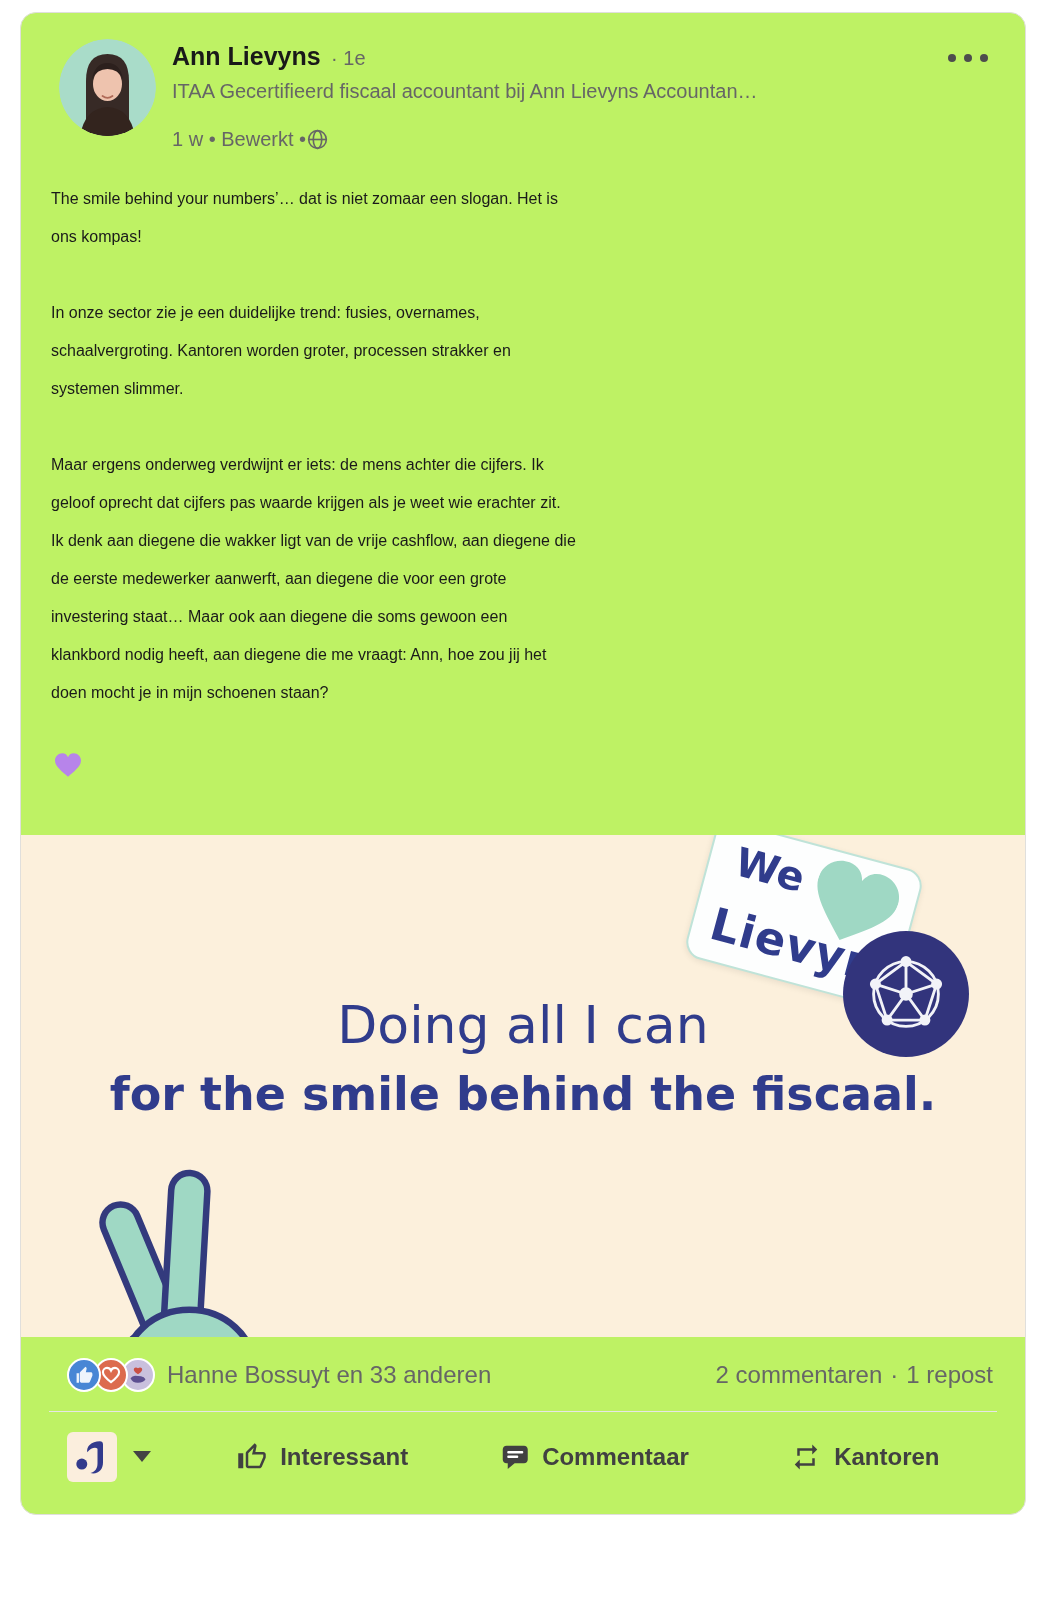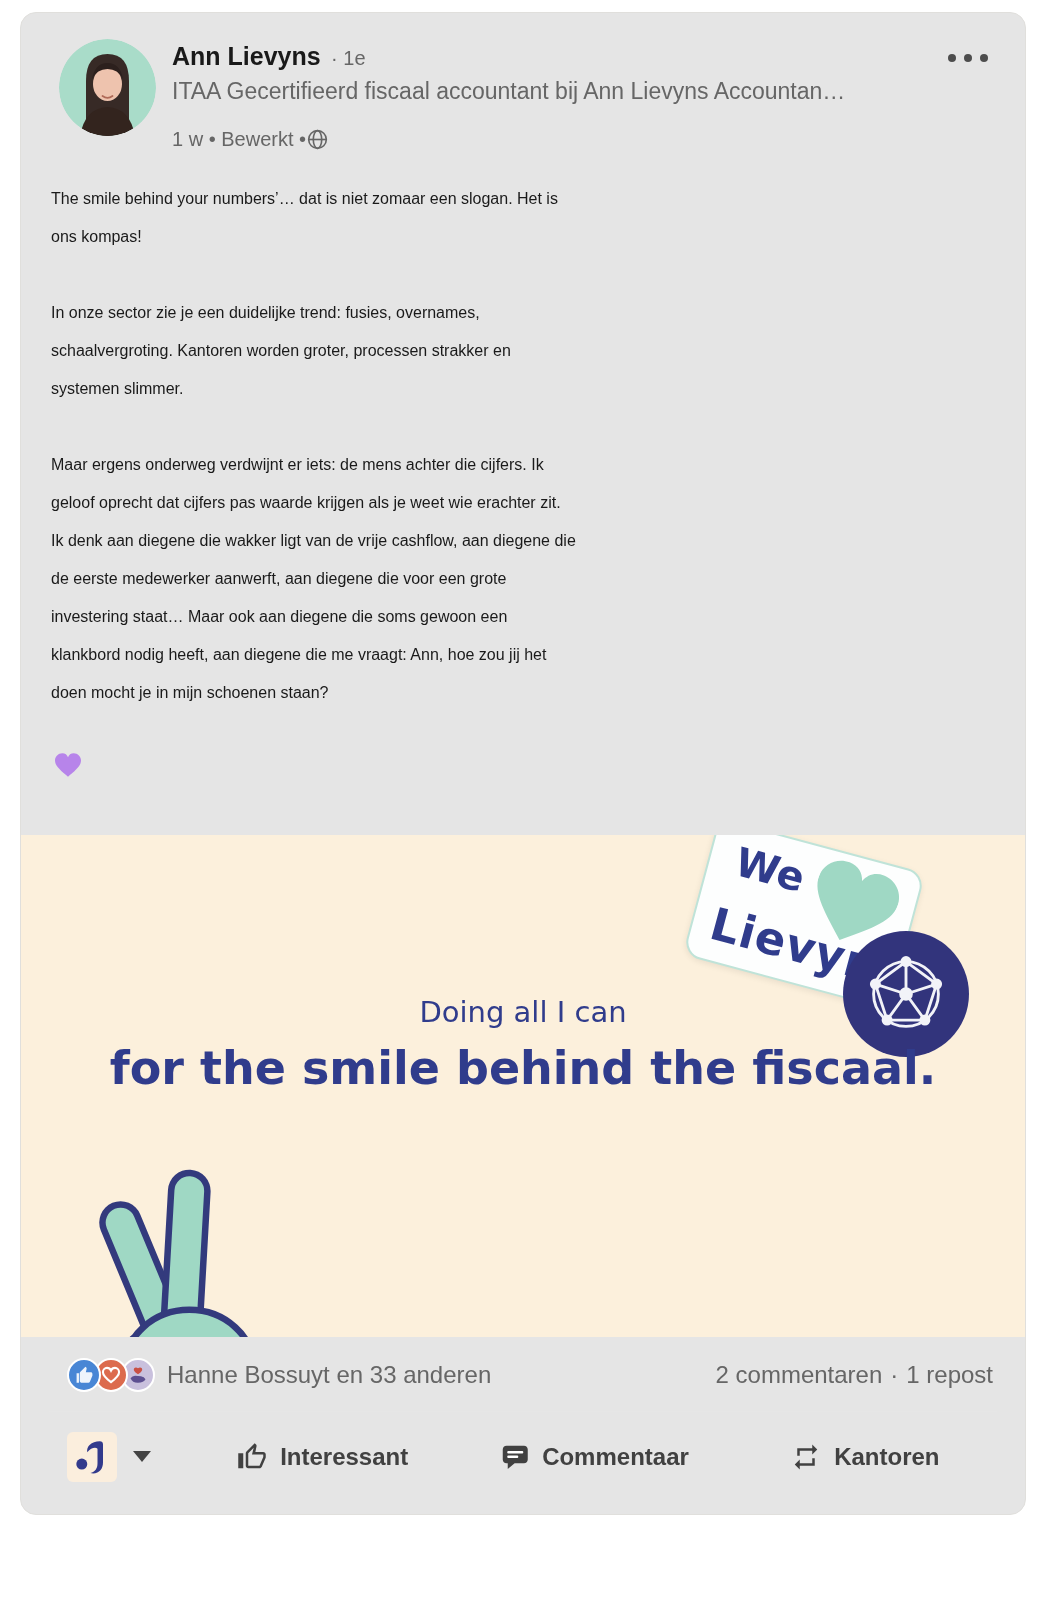--- a/index.html
+++ b/index.html
@@ -1,28 +1,28 @@
 <!DOCTYPE html>
 <html><head>
 <meta charset="utf-8">
 <style>
   * { box-sizing: border-box; margin: 0; padding: 0; }
   html,body { width:1046px; height:1620px; background:#ffffff; overflow:hidden;
               font-family:"Liberation Sans", sans-serif; }
-  .card { position:relative; margin:12px 20px; width:1006px; background:#e5e5e5;
+  .card { position:relative; margin:12px 20px; width:1006px; background:#bef264;
           border:1px solid #e0dfdc; border-radius:16px; }
 
   
   .header { display:flex; align-items:flex-start; padding:26px 28px 6px 38px; position:relative; }
   .avatar { width:97px; height:97px; border-radius:50%; overflow:hidden; flex:none; cursor:pointer; }
   .header-text { margin-left:16px; flex:1; min-width:0; padding-top:2px; }
   .name-row { line-height:30px; }
   .name { font-size:25px; font-weight:700; color:#191919; }
   .degree { font-size:20px; color:#666; margin-left:6px; }
-  .headline { font-size:23px; color:#666; line-height:27px; white-space:nowrap; overflow:hidden; margin-top:3px; }
+  .headline { font-size:20px; color:#666; line-height:27px; white-space:nowrap; overflow:hidden; margin-top:3px; }
   .meta { font-size:20px; color:#666; line-height:29px; display:flex; align-items:center; gap:0; margin-top:20px; }
   .menu-btn { position:absolute; right:26px; top:30px; background:none; border:none; cursor:pointer; padding:8px; }
 
   
   .body-text { padding:20px 40px 44px 30px; font-size:16px; line-height:38px; color:#1a1a1a; }
   .body-text p { white-space:pre-line; }
   .body-text p + p { margin-top:38px; }
   .inline-heart { display:inline-block; vertical-align:-3px; margin-left:4px; }
 
   
@@ -30,21 +30,21 @@
   .badge { position:absolute; left:676px; top:8px; width:214px; height:142px; background:#fdfefe;
            border:2px solid #bfe3d8; border-radius:18px; transform:rotate(15deg);
            box-shadow:0 2px 6px rgba(0,0,0,0.08); font-family:"DejaVu Sans", sans-serif; }
   .badge-we { position:absolute; left:26px; top:12px; font-size:40px; font-weight:600; color:#303c8c; z-index:2; }
   .badge-heart { position:absolute; right:18px; top:8px; z-index:1; }
   .badge-name { position:absolute; left:18px; bottom:10px; font-size:45px; font-weight:700; color:#303c8c; letter-spacing:1px; z-index:2; }
   .globe-logo { position:absolute; left:822px; top:96px; width:126px; height:126px; border-radius:50%;
                 background:#32347c; display:flex; align-items:center; justify-content:center; }
   .caption { position:absolute; left:0; top:160px; width:100%; text-align:center;
              font-family:"DejaVu Sans", sans-serif; color:#303c8c; }
-  .caption-1 { font-size:29px; font-weight:400; }
+  .caption-1 { font-size:52px; font-weight:400; }
   .caption-2 { font-size:46px; font-weight:700; margin-top:12px; }
   .peace-hand { position:absolute; left:55px; top:328px; }
 
   
   .social-row { display:flex; align-items:center; font-size:24px; color:#666;
                 padding:0 32px 0 46px; margin-top:14px; height:48px; }
   .reactions { display:flex; align-items:center; margin-right:12px; cursor:pointer; }
   .reaction { width:34px; height:34px; border-radius:50%; border:2px solid #fff;
               display:flex; align-items:center; justify-content:center; }
   .reaction + .reaction { margin-left:-7px; }

